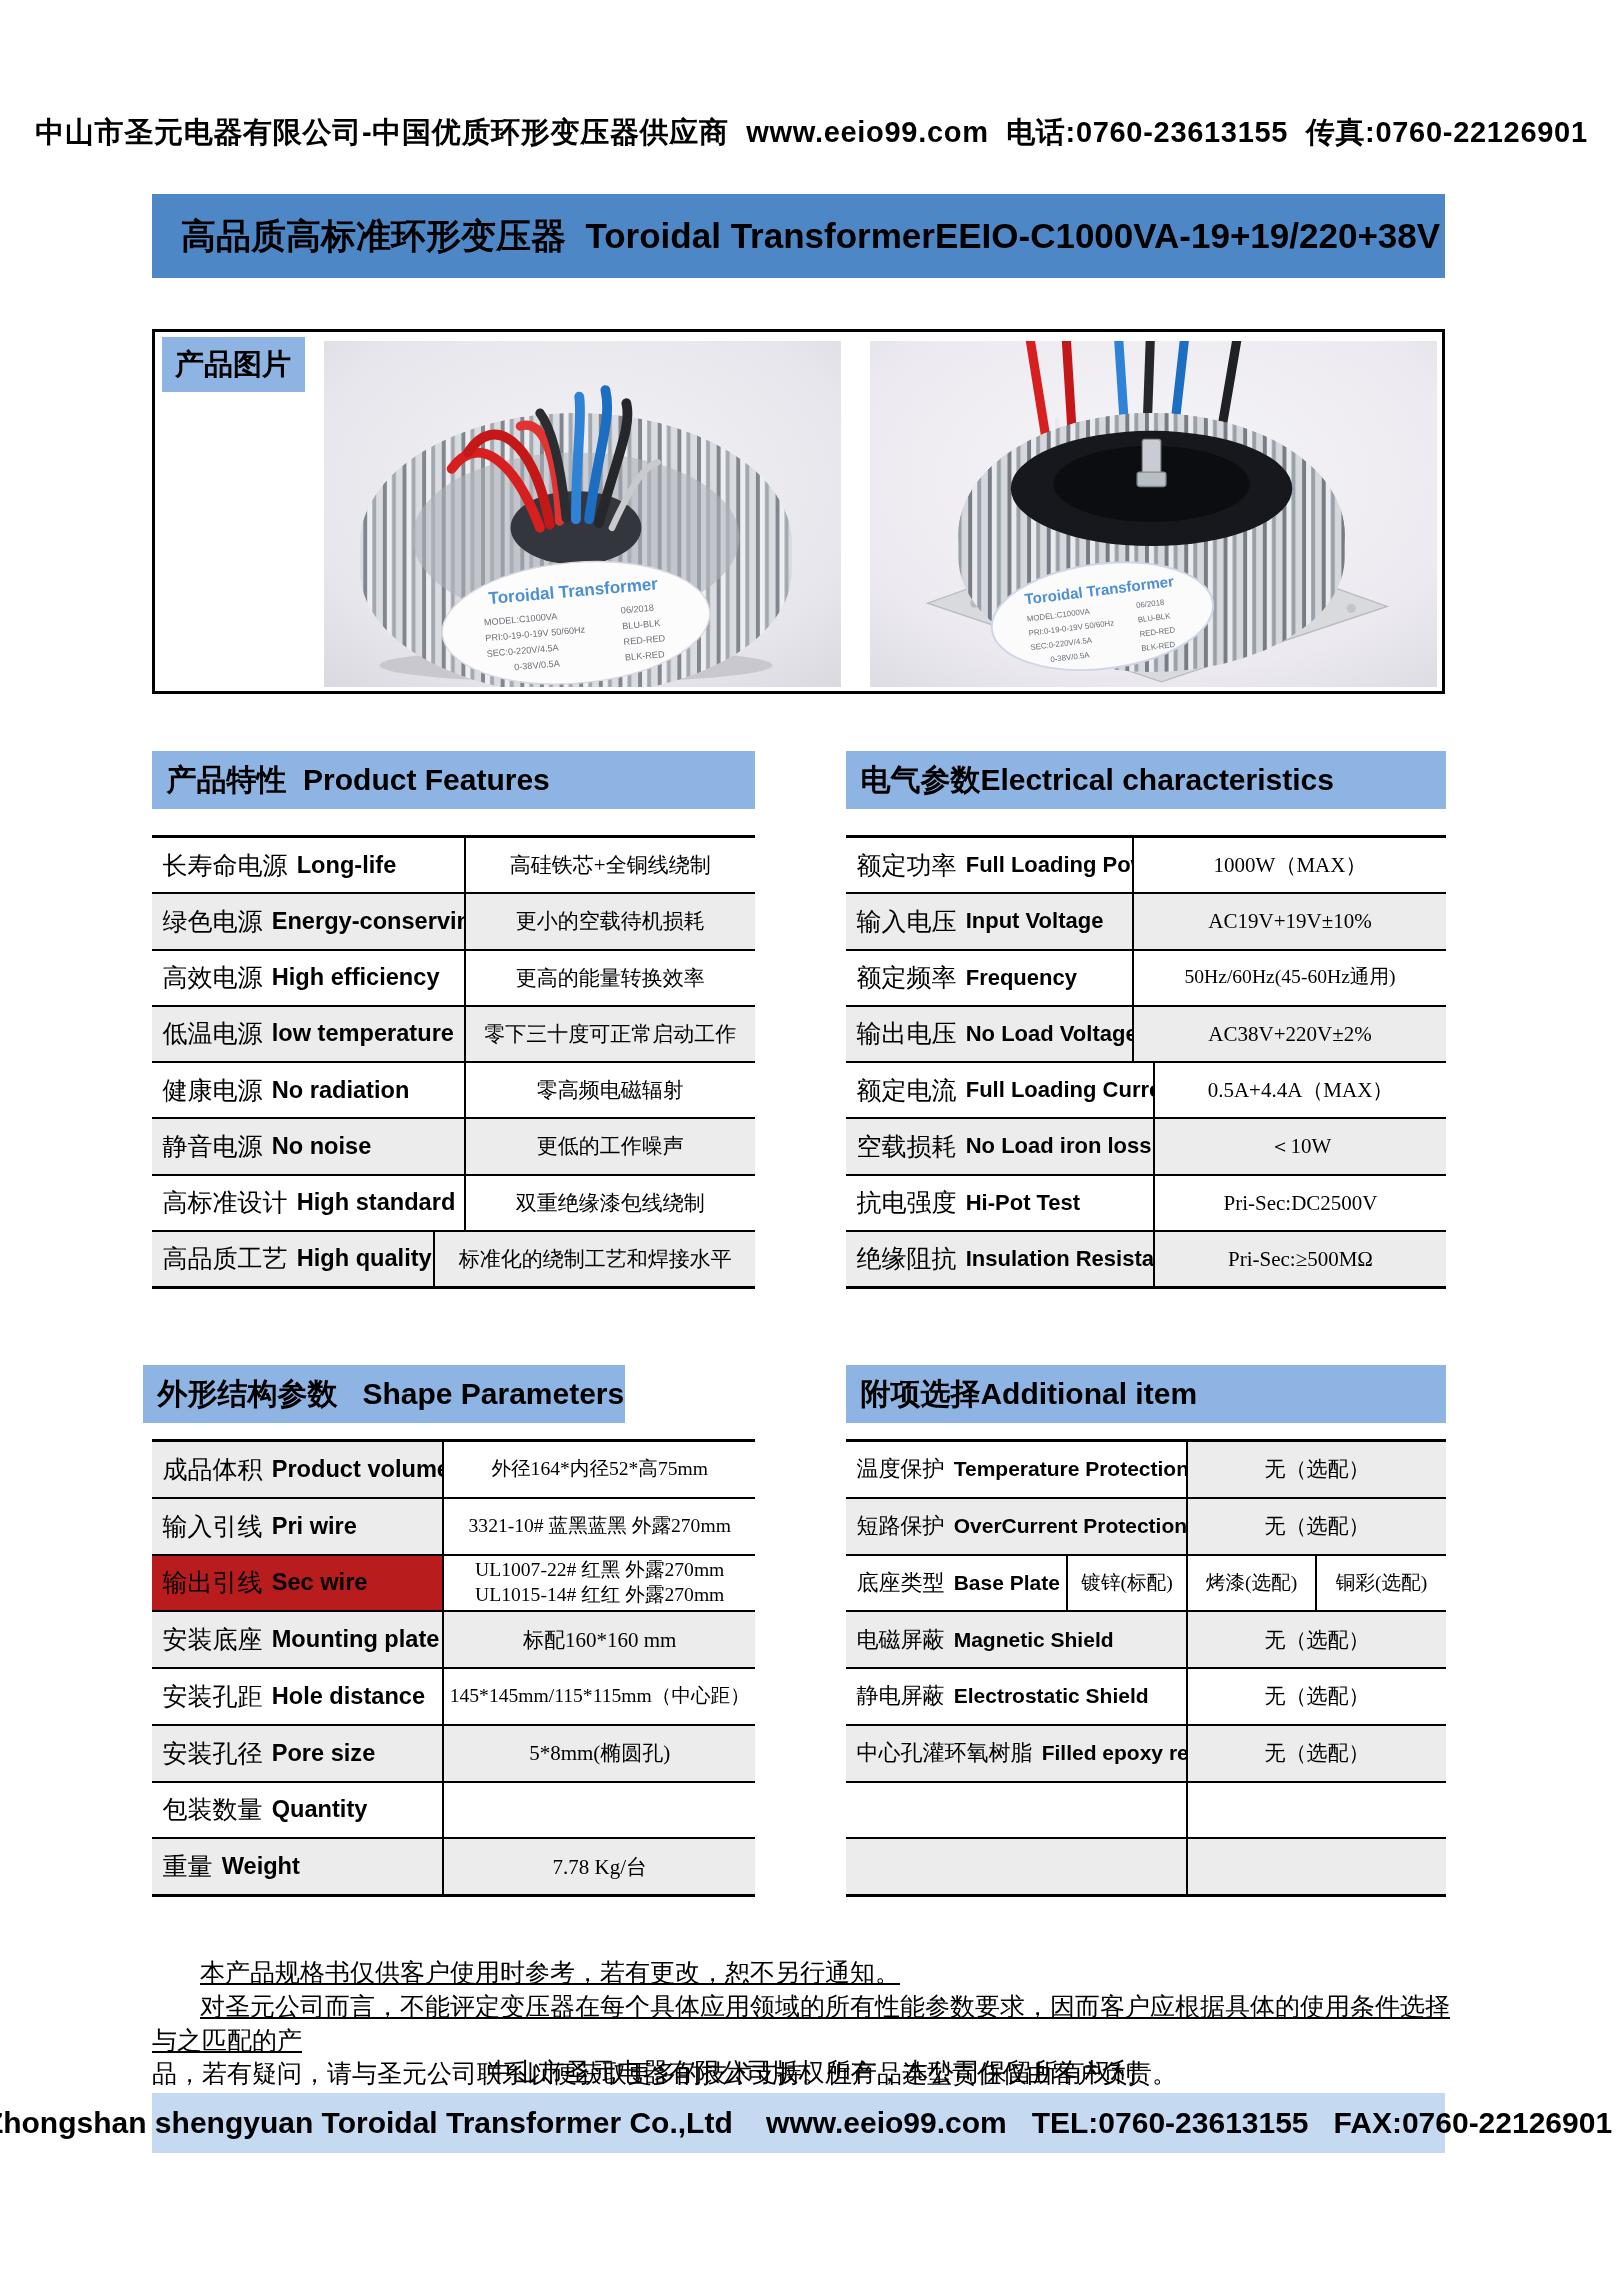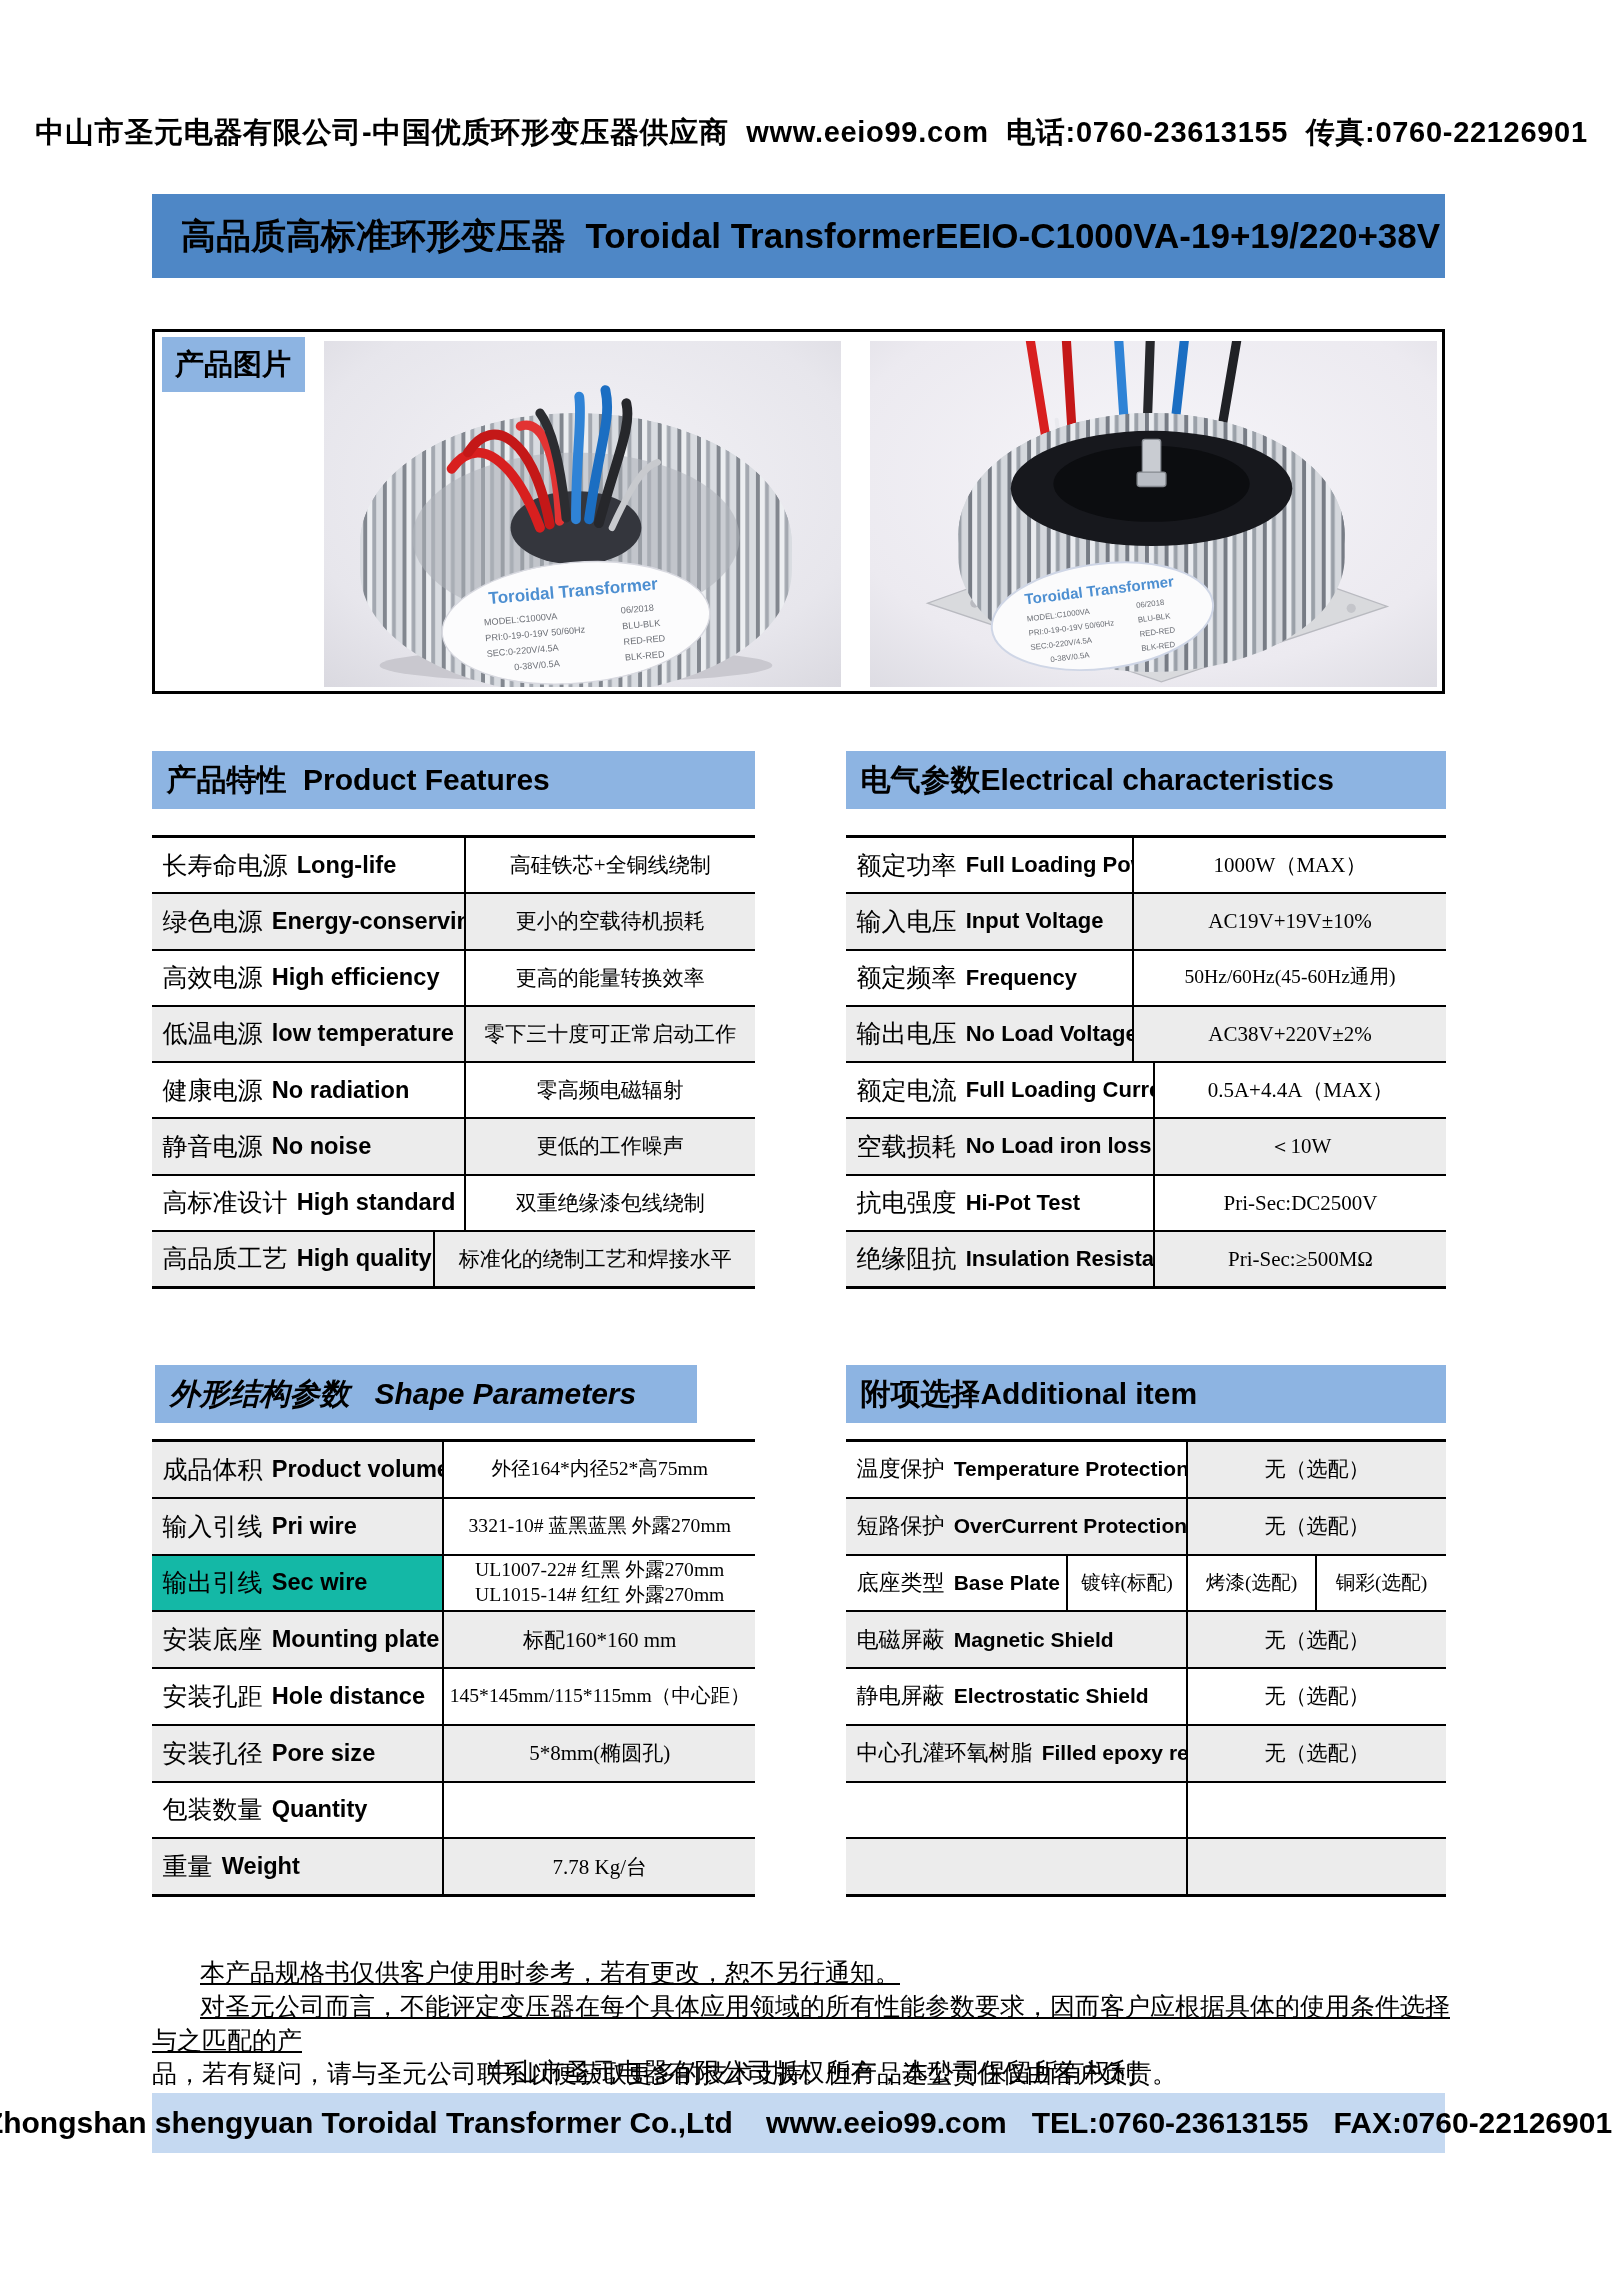--- a/index.html
+++ b/index.html
@@ -22,21 +22,21 @@
         font-size:29px;font-weight:bold;}
   .photo{position:absolute;top:9.2px;height:346px;}
   .photo.left{left:169px;width:517px;}
   .photo.right{left:715px;width:567px;}
   .photo svg{display:block;width:100%;height:100%;}
 
   .sec-header{position:absolute;height:58px;display:flex;align-items:center;
         padding-left:14.4px;box-sizing:border-box;font-size:30px;font-weight:bold;white-space:pre;}
   #sh-features{left:152px;top:751px;width:603px;}
   #sh-electrical{left:846px;top:751px;width:600px;}
-  #sh-shape{left:155px;top:1365px;width:542px;font-style:italic;}
+  #sh-shape{left:143px;top:1365px;width:482px;}
   #sh-additional{left:846px;top:1365px;width:600px;}
 
   .dtable{position:absolute;border-top:3.9px solid #000;box-sizing:border-box;
         display:flex;flex-direction:column;}
   #tbl-features{left:152px;top:835px;width:603px;height:454px;}
   #tbl-electrical{left:846px;top:835px;width:600px;height:454px;}
   #tbl-shape{left:152px;top:1439px;width:603px;height:458px;}
   #tbl-additional{left:846px;top:1439px;width:600px;height:458px;}
 
   .trow{flex:1;display:flex;border-bottom:2.6px solid #000;min-height:0;}
@@ -349,21 +349,21 @@
       <div class="trow">
         <div class="tcell tlabel" style="flex: 0 0 48.5%; background: rgb(236, 236, 236);">
           <span class="zh">输入引线</span>
           <span class="en">Pri wire</span>
         </div>
         <div class="tcell tvalue small" style="flex: 1 1 auto; background: rgb(255, 255, 255);">
           <div>3321-10# 蓝黑蓝黑 外露270mm</div>
         </div>
       </div>
       <div class="trow">
-        <div class="tcell tlabel" style="flex: 0 0 48.5%; background: #14b8a6; text-align: right;">
+        <div class="tcell tlabel" style="flex: 0 0 48.5%; background: #b91c1c; text-align: right;">
           <span class="zh">输出引线</span>
           <span class="en">Sec wire</span>
         </div>
         <div class="tcell tvalue small" style="flex: 1 1 auto; background: rgb(255, 255, 255);">
           <div>UL1007-22# 红黑 外露270mm</div>
           <div>UL1015-14# 红红 外露270mm</div>
         </div>
       </div>
       <div class="trow">
         <div class="tcell tlabel" style="flex: 0 0 48.5%; background: rgb(236, 236, 236);">

